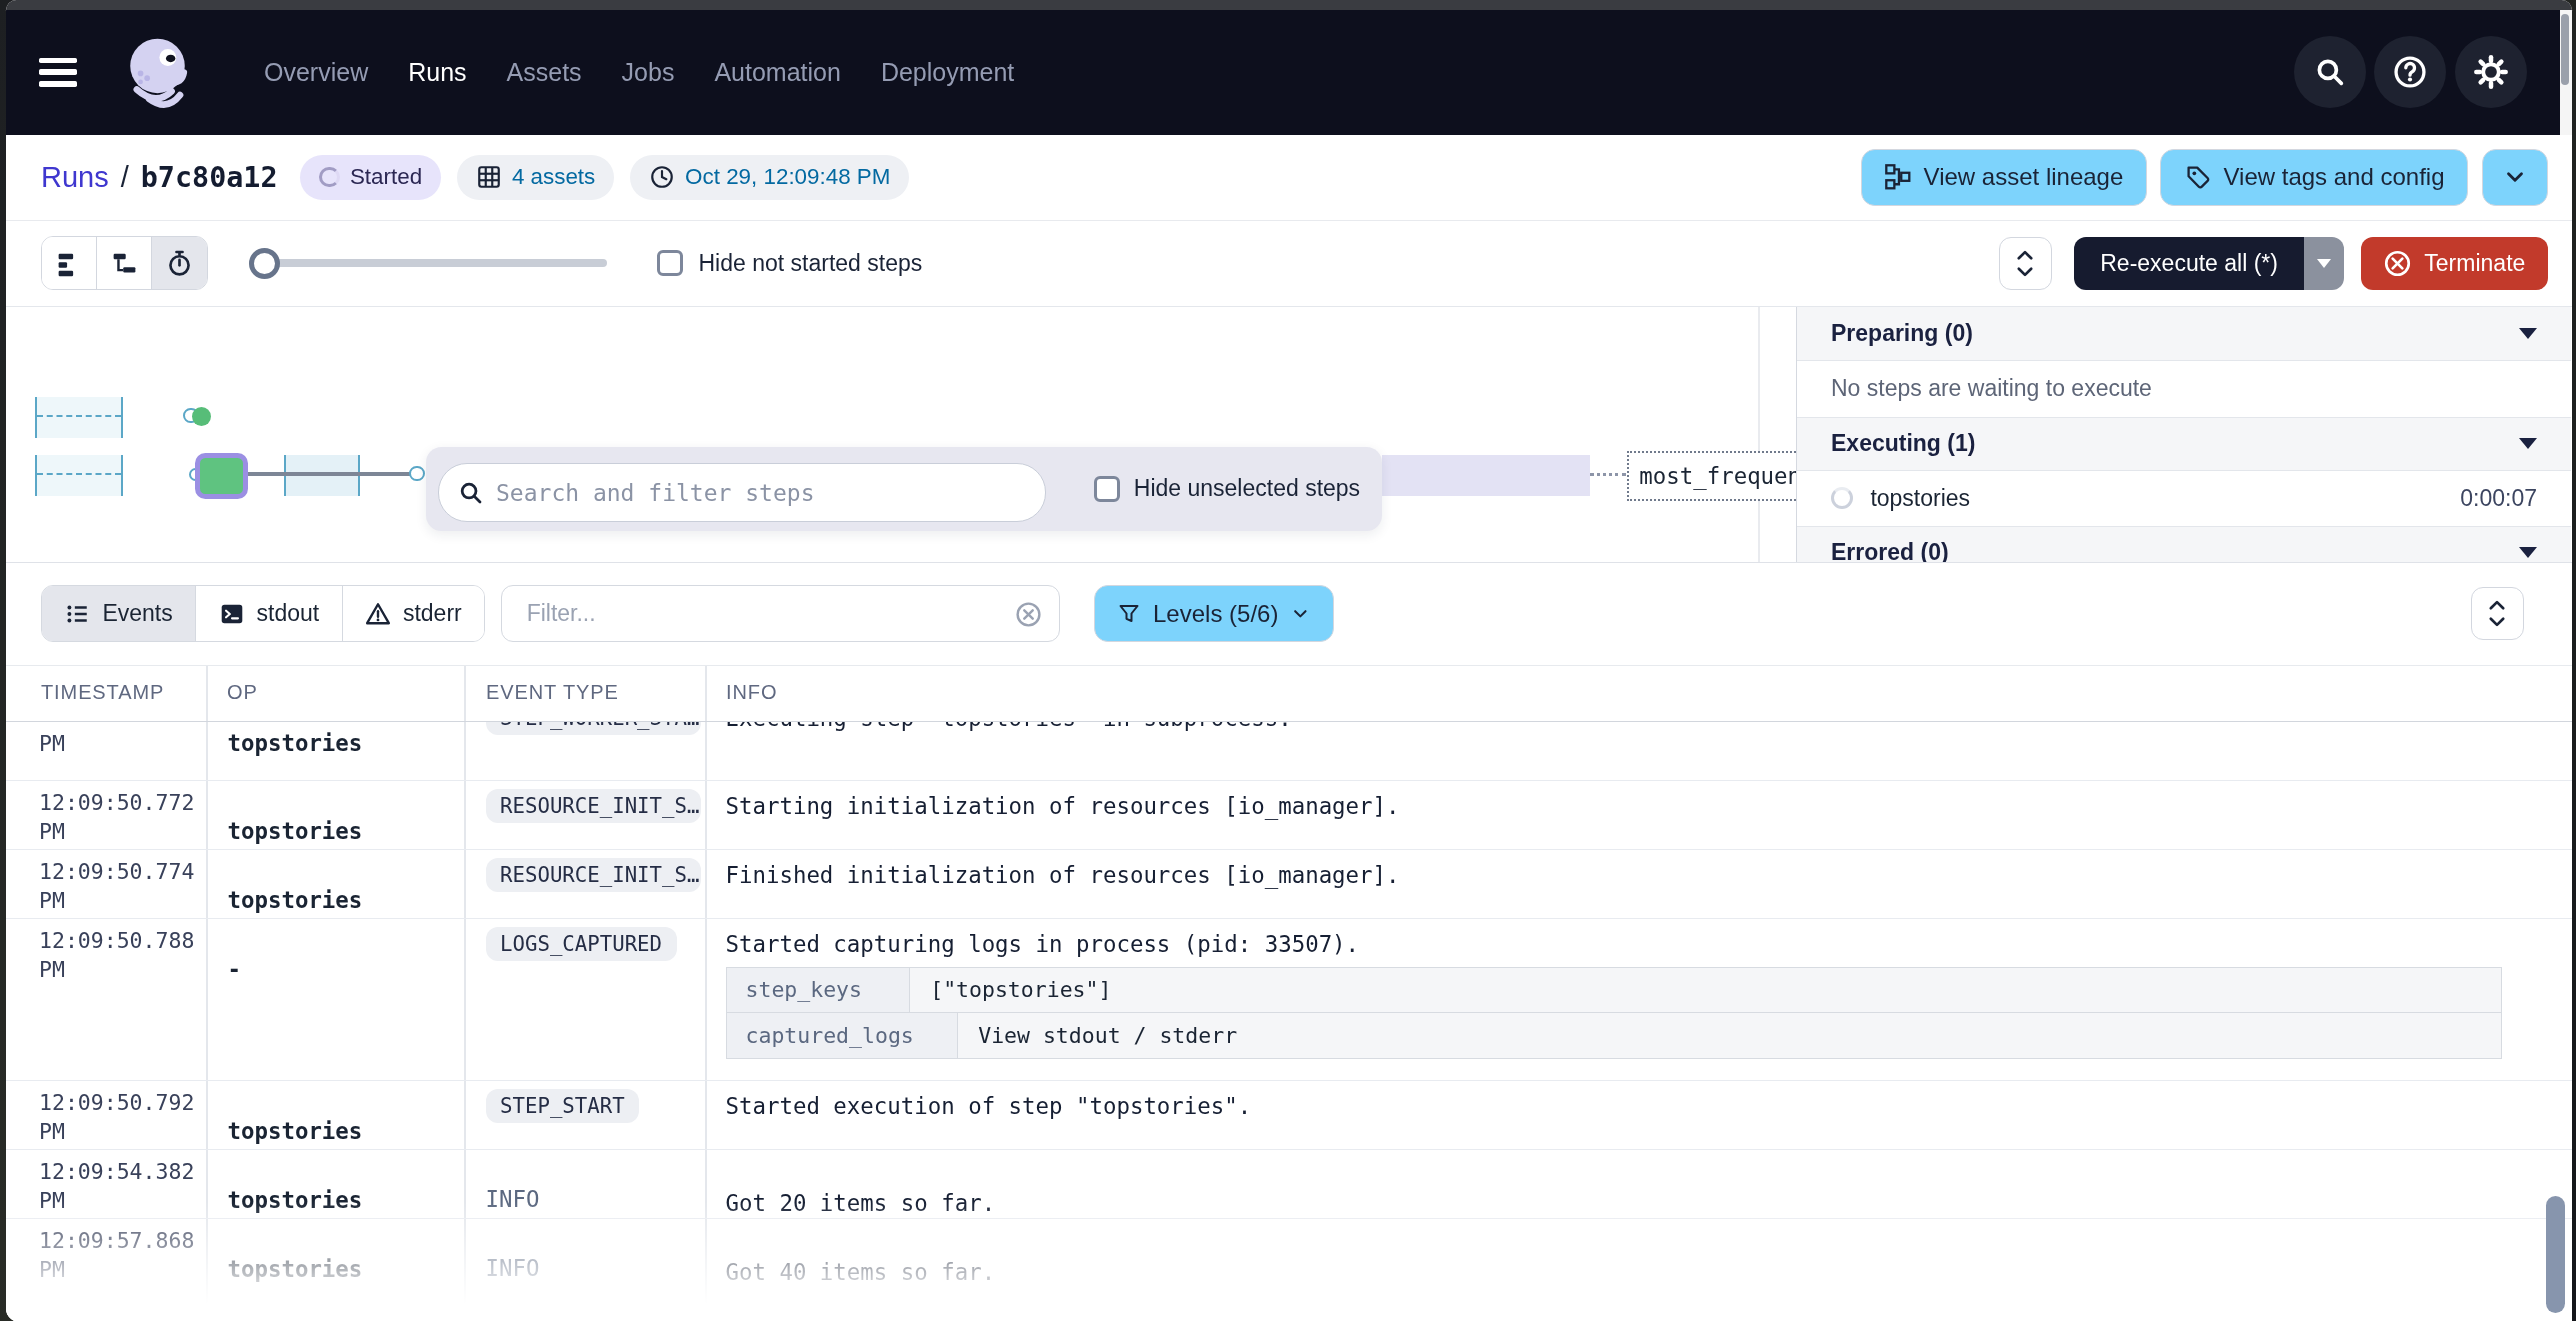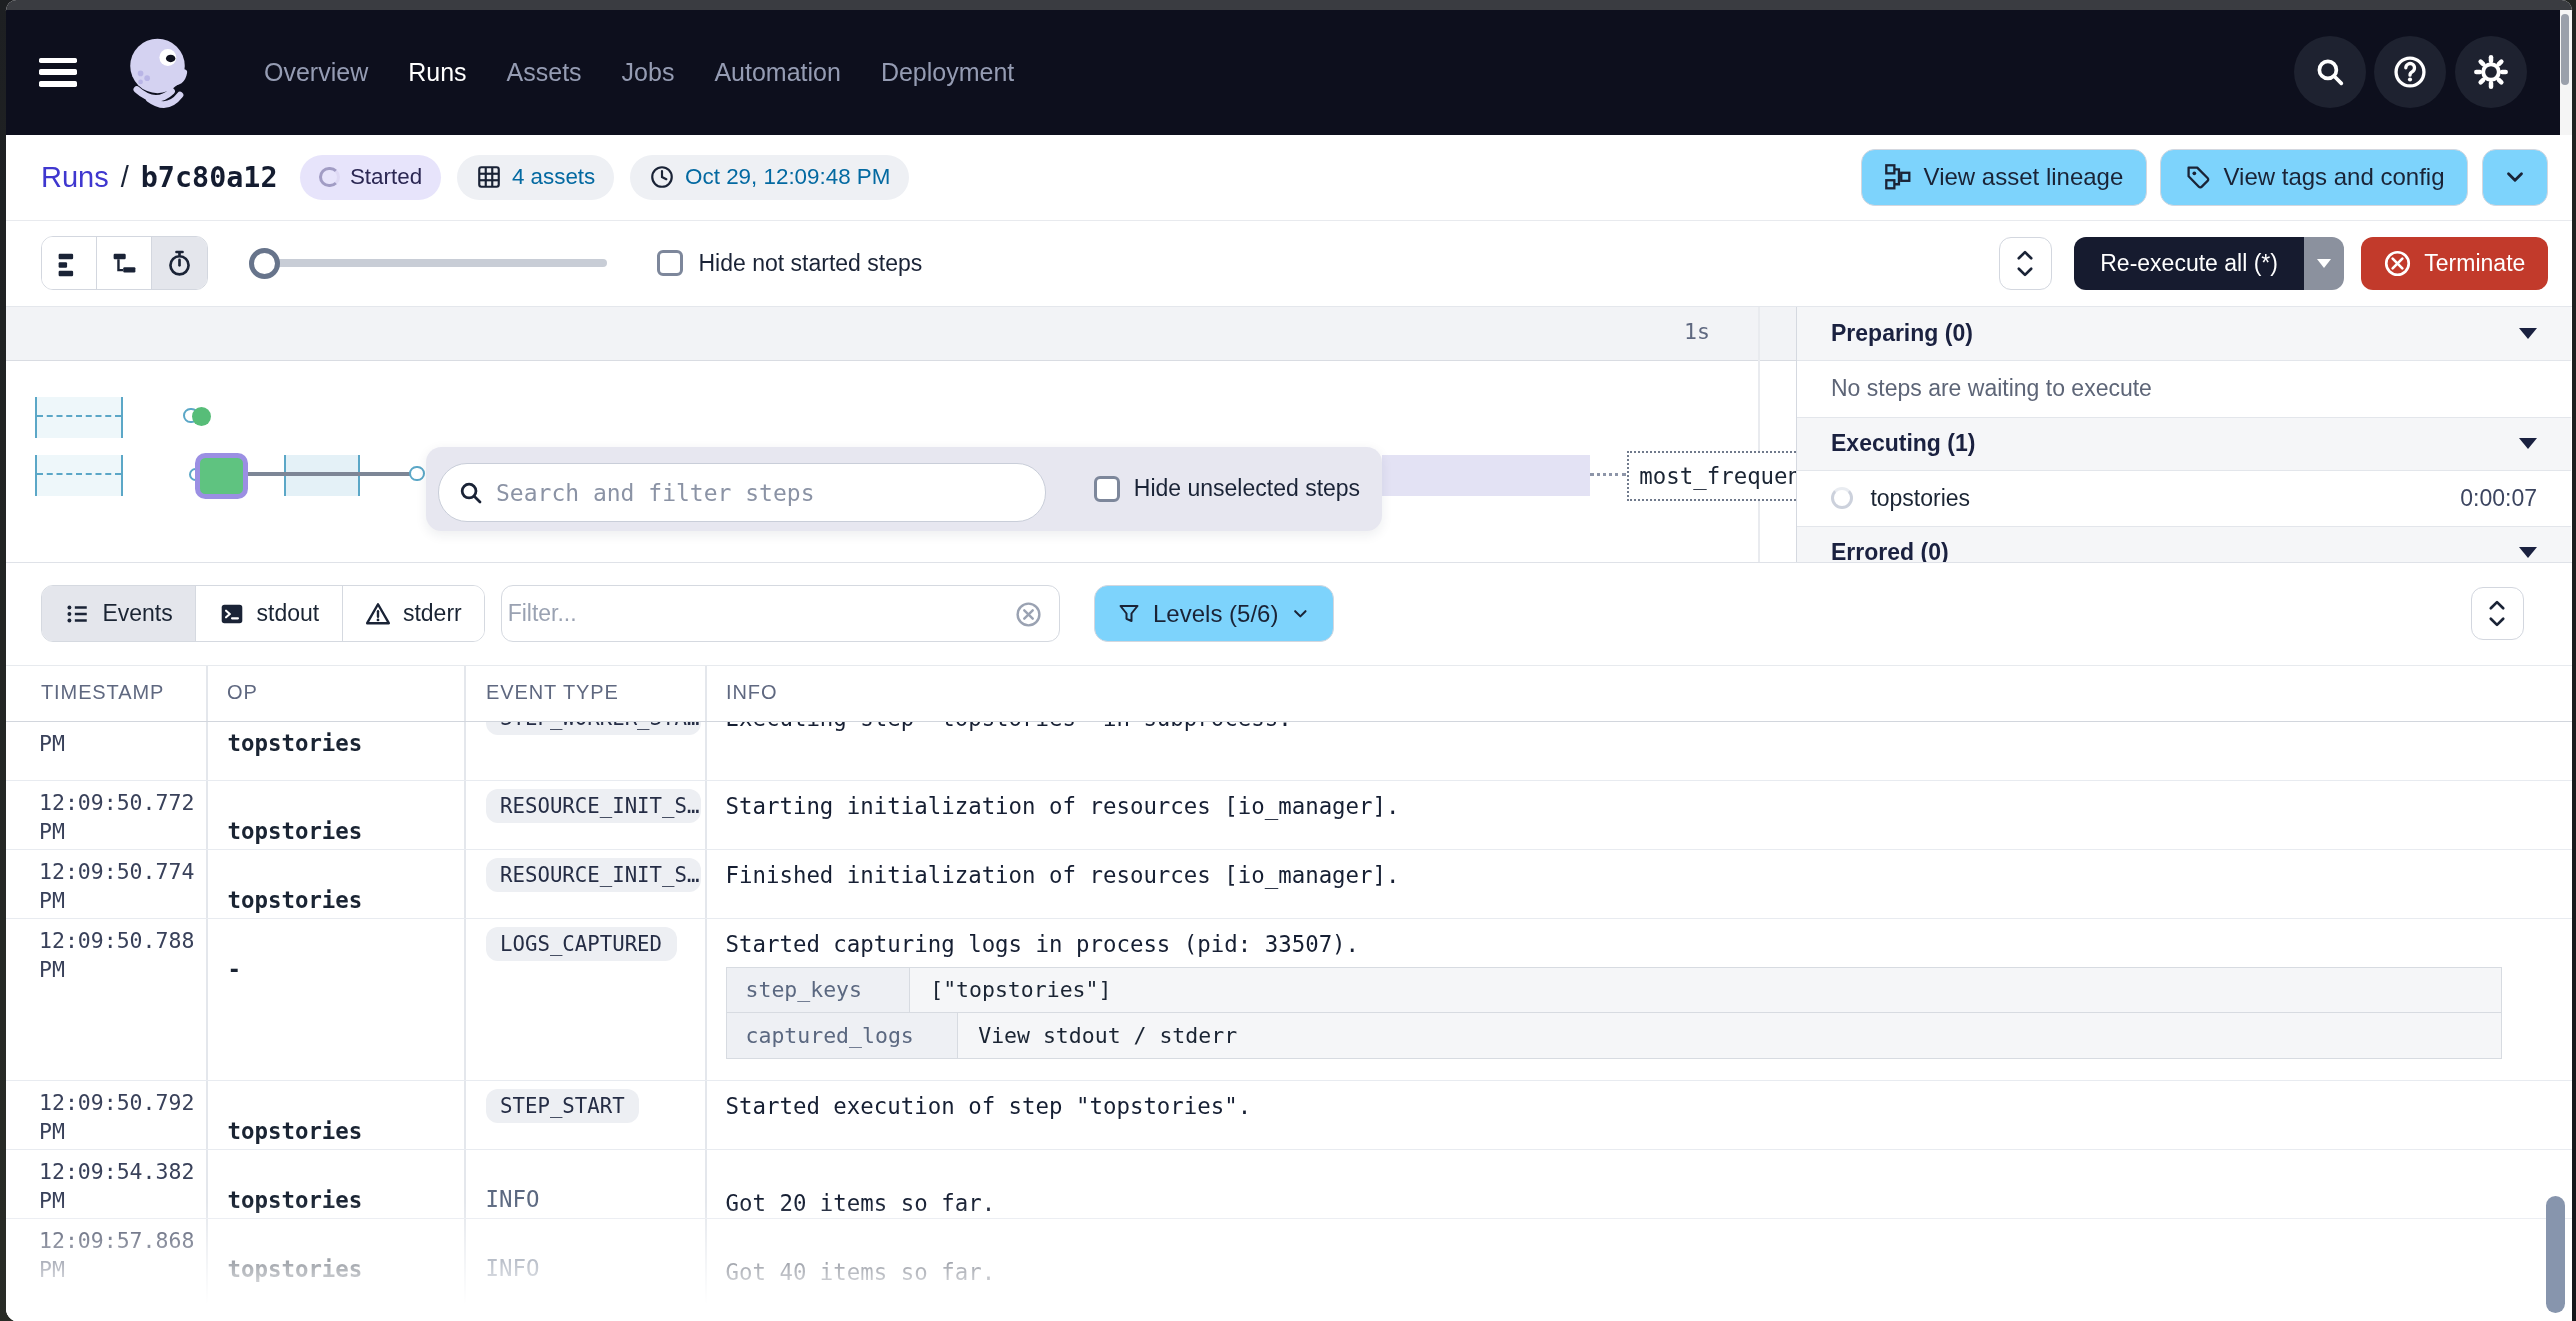--- a/index.html
+++ b/index.html
@@ -96,21 +96,21 @@
   
   .logs { flex:1; position:relative; border-top:1.7px solid #dfe2e8; background:#fff; overflow:hidden; }
   .col-div { position:absolute; top:102px; bottom:0; width:1.7px; background:#e4e7ec; }
   .cd1 { left:200px; } .cd2 { left:458px; } .cd3 { left:699px; }
   .tabs-row { height:102px; display:flex; align-items:center; padding:0 24px 0 35px; position:relative; }
   .tab-group { display:flex; border:1.7px solid #d5d9e0; border-radius:12px; overflow:hidden; }
   .tab { display:flex; align-items:center; gap:12px; height:55px; padding:0 22.4px; font-size:23px; color:#1a2433; background:#fff; border-right:1.7px solid #d5d9e0; cursor:pointer; }
   .tab:last-child { border-right:none; }
   .tab.selected { background:#e4e6ec; }
   .filter-wrap { position:relative; width:559px; height:57px; margin-left:15.5px; }
-  .filter-wrap input { width:100%; height:100%; border:1.7px solid #d5d9e0; border-radius:12px; padding:0 60px 0 6px; font-size:23px; color:#b91c1c; outline:none; background:#fff; }
+  .filter-wrap input { width:100%; height:100%; border:1.7px solid #d5d9e0; border-radius:12px; padding:0 60px 0 25px; font-size:23px; color:#b91c1c; outline:none; background:#fff; }
   .filter-wrap input::placeholder { color:#9aa2b2; }
   .filter-clear { position:absolute; right:17px; top:14.6px; cursor:pointer; }
   .levels-btn { margin-left:34px; height:57px; }
   .tabs-expand { margin-left:auto; margin-right:24px; }
   .thead { height:57px; border-top:1.7px solid #e7eaee; border-bottom:1.7px solid #d2d6dd; position:relative; }
   .th { position:absolute; top:15.5px; font-size:20px; letter-spacing:0.9px; color:#5f6880; }
   .th1 { left:35px; } .th2 { left:221px; } .th3 { left:480px; } .th4 { left:720px; }
   .tbody { position:absolute; top:159px; left:0; right:0; bottom:0; overflow:hidden; }
   .lrow { display:grid; grid-template-columns:200px 258px 240px auto; border-bottom:1.7px solid #e8ebf0; position:relative; cursor:pointer; background:#fff0; }
   .lrow.nob { border-bottom:none; }
@@ -307,23 +307,20 @@
             <circle cx="12" cy="12" r="9.3" stroke="#fff" stroke-width="2.2" fill="none"></circle>
             <line x1="8" y1="8" x2="16" y2="16" stroke="#fff" stroke-width="2.2" stroke-linecap="round"></line>
             <line x1="16" y1="8" x2="8" y2="16" stroke="#fff" stroke-width="2.2" stroke-linecap="round"></line>
           </svg>
         <span>Terminate</span>
       </div>
     </div>
 
     <div class="run-area">
       <div class="gantt">
-        <div class="gantt-strip">
-          <span class="tick-label">1s</span>
-        </div>
         <div class="gridline"></div>
         <div class="gstep dashed-box box1"></div>
         <div class="gstep dashed-box box2"></div>
         <div class="dot-ring"></div>
         <div class="dot-green"></div>
         <div class="green-node-ring"></div>
         <div class="gstep green-box"></div>
         <div class="gstep blue-box"></div>
         <div class="connector"></div>
         <div class="connector-end"></div>

